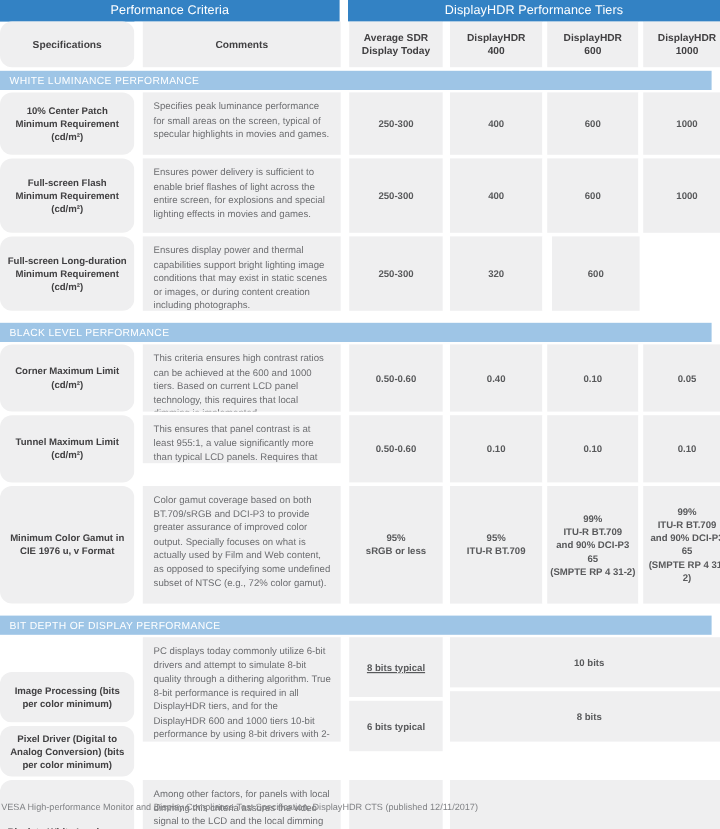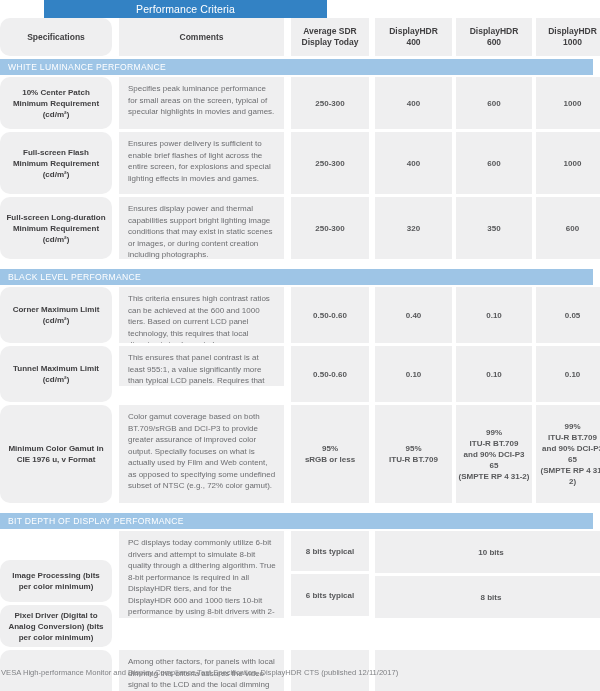--- a/index.html
+++ b/index.html
@@ -40,21 +40,21 @@
   .c-sdr      { flex: 0 0 78px; }
   .c-t400     { flex: 0 0 77px; }
   .c-t600     { flex: 0 0 76px; }
   .c-t1000    { flex: 0 0 73px; }
   .c-tiersall { flex: 0 0 232px; }
   .g6  { flex: 0 0 6px; }
   .g7  { flex: 0 0 7px; }
   .g4  { flex: 0 0 4px; }
 
   
-  .banner-row { display: flex; width: 513px; height: 18px; padding-left: 44px; }
+  .banner-row { display: flex; width: 513px; height: 18px; }
   .banner {
     background: #3382c4;
     color: #ffffff;
     font-size: 10.5px;
     display: flex;
     align-items: center;
     justify-content: center;
     letter-spacing: .1px;
   }
   .banner-left  { flex: 0 0 283px; }
@@ -121,20 +121,21 @@
     white-space: nowrap;
   }
 </style>
 </head>
 <body>
 
 <div class="sheet">
 
   <div class="banner-row">
     <div class="banner banner-left">Performance Criteria</div>
+    <div class="banner banner-right">DisplayHDR Performance Tiers</div>
   </div>
 
   <div class="row colhead-row">
     <div class="cell colhead c-spec">Specifications</div>
     <div class="gap g7"></div>
     <div class="cell colhead c-comm">Comments</div>
     <div class="gap" style="flex:0 0 6px"></div>
     <div class="gap" style="flex:0 0 1px"></div>
     <div class="cell colhead c-sdr mlt">Average SDR<br>Display Today</div>
     <div class="gap g6"></div>
@@ -214,23 +215,20 @@
         </div>
         <div class="gap" style="flex: 0 0 7px;"></div>
         <div class="cell c-sdr" style="height: 62px;">
           <div class="val-txt">250-300</div>
         </div>
         <div class="gap" style="flex: 0 0 6px;"></div>
         <div class="cell c-t400" style="height: 62px;">
           <div class="val-txt">320</div>
         </div>
         <div class="gap" style="flex: 0 0 4px;"></div>
-        <div class="cell c-t600" style="height: 62px;">
-          <div class="val-txt">350</div>
-        </div>
         <div class="gap" style="flex: 0 0 4px;"></div>
         <div class="cell c-t1000" style="height: 62px;">
           <div class="val-txt">600</div>
         </div>
       </div>
       <div style="height: 10px; background: rgb(255, 255, 255);"></div>
       <div class="section-row">
         <div class="section-bar">BLACK LEVEL PERFORMANCE</div>
       </div>
       <div style="height: 2px; background: rgb(255, 255, 255);"></div>
@@ -325,21 +323,21 @@
           <div class="cell c-spec" style="height: 42px;">
             <div class="spec-txt">Pixel Driver (Digital to Analog Conversion) (bits per color minimum)</div>
           </div>
         </div>
         <div class="gap" style="flex: 0 0 7px;"></div>
         <div class="cell c-comm comment" style="height: 87px;">
           <div class="comm-txt">PC displays today commonly utilize 6-bit drivers and attempt to simulate 8-bit quality through a dithering algorithm. True 8-bit performance is required in all DisplayHDR tiers, and for the DisplayHDR 600 and 1000 tiers 10-bit performance by using 8-bit drivers with 2-bit dithering at a minimum.</div>
         </div>
         <div class="gap" style="flex: 0 0 7px;"></div>
         <div style="flex: 0 0 78px;">
-          <div class="cell c-sdr" style="height: 40px;">
+          <div class="cell c-sdr" style="height: 50px; text-decoration: underline;">
             <div class="val-txt">8 bits typical</div>
           </div>
           <div style="height: 3px; background: rgb(255, 255, 255);"></div>
           <div class="cell c-sdr" style="height: 42px;">
             <div class="val-txt">6 bits typical</div>
           </div>
         </div>
         <div class="gap" style="flex: 0 0 6px;"></div>
         <div style="flex: 0 0 232px;">
           <div class="cell c-tiersall" style="height: 42px;">

